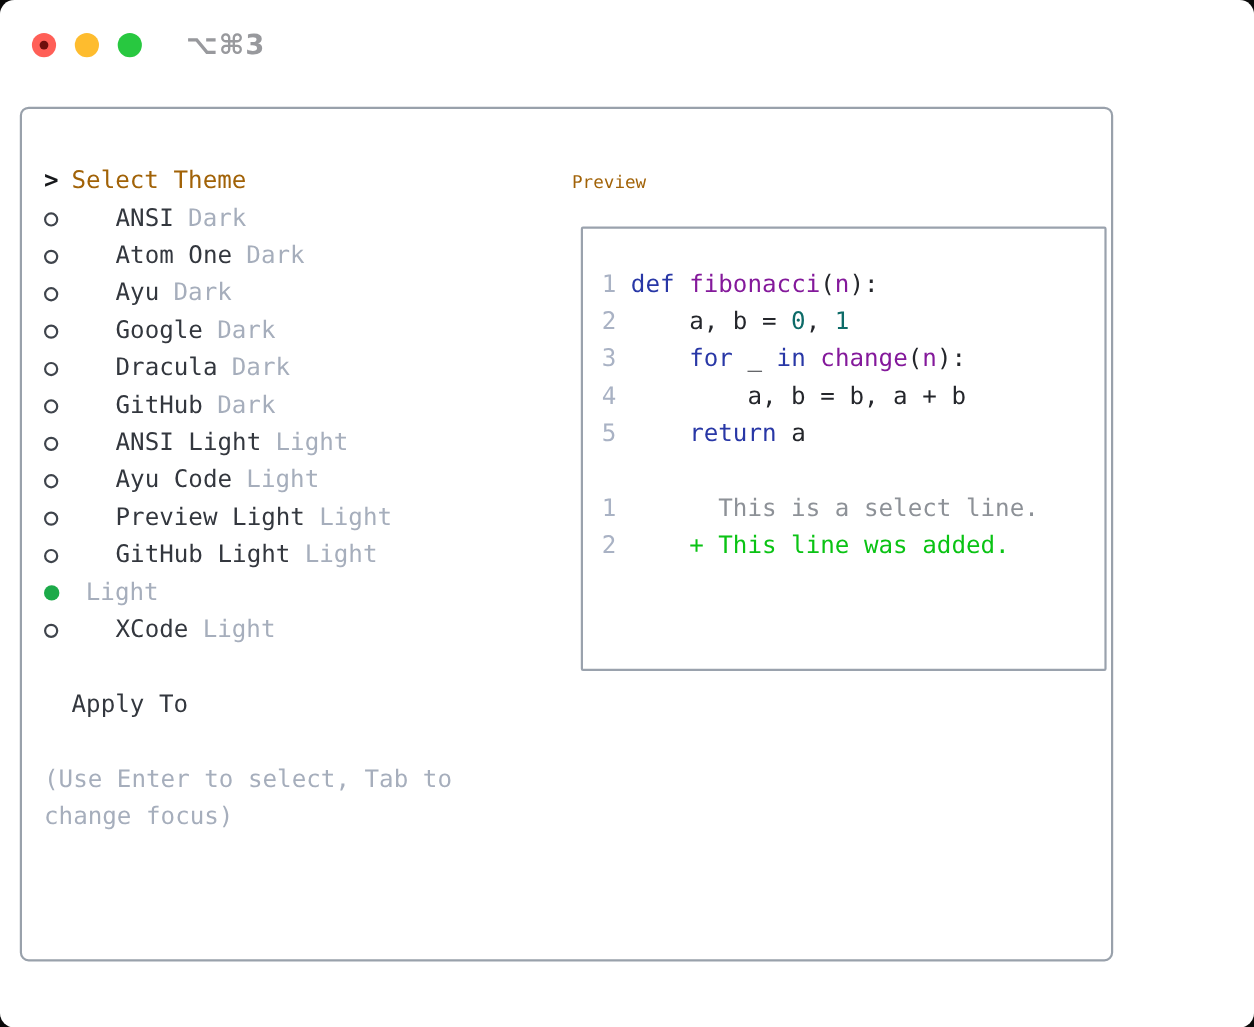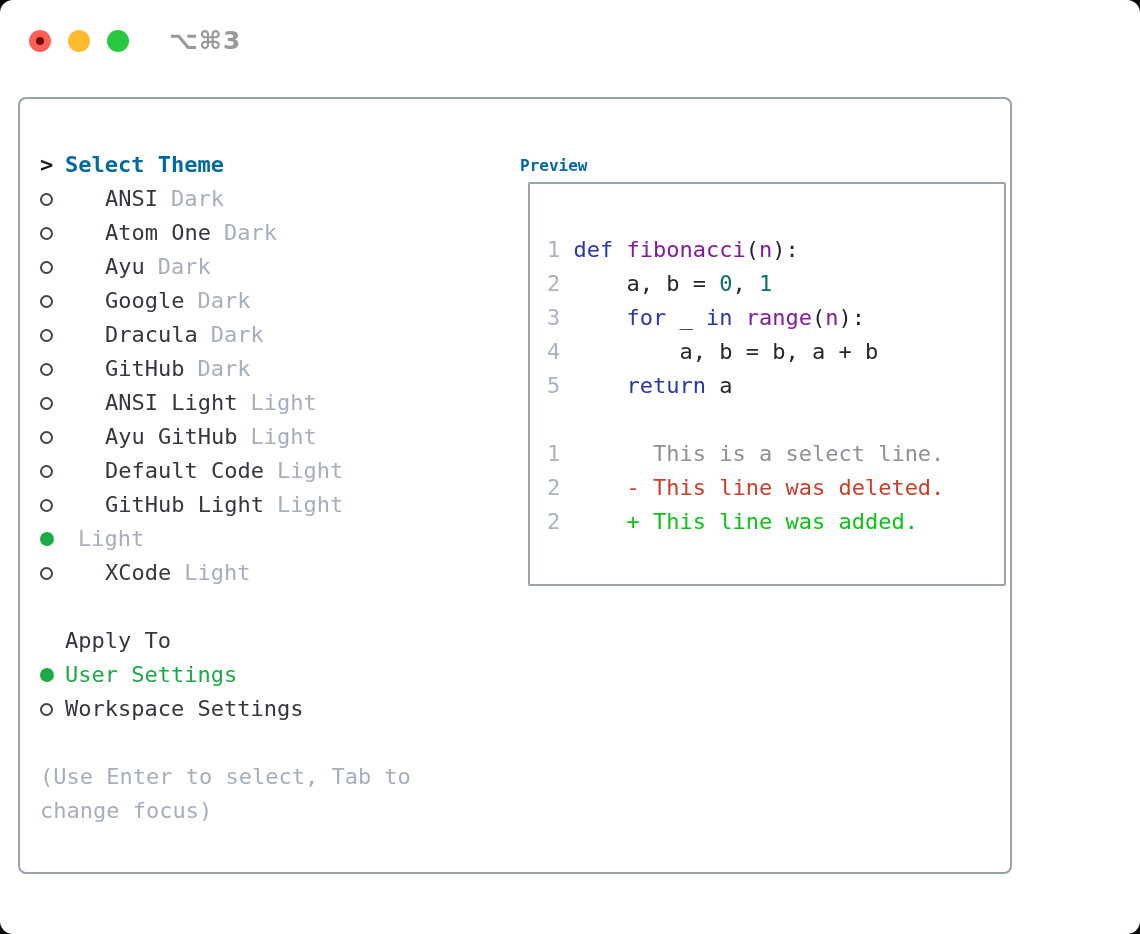--- a/index.html
+++ b/index.html
@@ -51,44 +51,44 @@
     font-size:22px;line-height:34px;
   }
   .right-col{
     position:absolute;left:500px;top:49px;
   }
   .row{
     display:flex;align-items:center;height:34px;white-space:pre;
     color:var(--text-dark);
   }
   .row.blank{height:34px;}
-  .bold{font-weight:bold;color:#0369a1;}
+  .bold{font-weight:normal;color:#a16207;}
   .prefix{
     flex:0 0 25px;width:25px;display:flex;align-items:center;
   }
   .caret{font-weight:bold;color:#17191c;}
   .ring{
     width:13px;height:13px;border-radius:50%;
     border:2px solid #3f444c;box-sizing:border-box;
   }
   .dot{
     width:14px;height:14px;border-radius:50%;
     background:var(--accent-green);
   }
   .theme-name{color:var(--text-dark);margin-left:40px;}
   .variant{color:var(--text-gray);margin-left:13px;}
   .row.selected .theme-name,.row.selected .apply-label{color:var(--accent-green);}
   .help span{color:var(--text-gray);text-align:right;}
   
   .preview-box{
-    margin-top:0;margin-left:8px;
+    margin-top:24px;margin-left:8px;
     width:478px;height:404px;
     border:2px solid #9aa2ad;
     box-sizing:border-box;
-    padding:49px 0 0 17px;
+    padding:34px 0 0 17px;
     border-radius:2px;
     overflow:hidden;
   }
   .code-line{
     height:34px;line-height:34px;white-space:pre;
     font-size:22px;
   }
   .ln{color:var(--ln-gray);}
   .kwd{color:var(--kwd-blue);}
   .typ{color:var(--typ-purple);}
@@ -119,60 +119,55 @@
       </div>
 
       <div id="theme-list">
           <div class="row theme"><span class="prefix"><span class="ring"></span></span><span class="theme-name">ANSI</span><span class="variant">Dark</span></div>
           <div class="row theme"><span class="prefix"><span class="ring"></span></span><span class="theme-name">Atom One</span><span class="variant">Dark</span></div>
           <div class="row theme"><span class="prefix"><span class="ring"></span></span><span class="theme-name">Ayu</span><span class="variant">Dark</span></div>
           <div class="row theme"><span class="prefix"><span class="ring"></span></span><span class="theme-name">Google</span><span class="variant">Dark</span></div>
           <div class="row theme"><span class="prefix"><span class="ring"></span></span><span class="theme-name">Dracula</span><span class="variant">Dark</span></div>
           <div class="row theme"><span class="prefix"><span class="ring"></span></span><span class="theme-name">GitHub</span><span class="variant">Dark</span></div>
           <div class="row theme"><span class="prefix"><span class="ring"></span></span><span class="theme-name">ANSI Light</span><span class="variant">Light</span></div>
-          <div class="row theme"><span class="prefix"><span class="ring"></span></span><span class="theme-name">Ayu GitHub</span><span class="variant">Light</span></div>
-          <div class="row theme"><span class="prefix"><span class="ring"></span></span><span class="theme-name">Default Code</span><span class="variant">Light</span></div>
+          <div class="row theme"><span class="prefix"><span class="ring"></span></span><span class="theme-name">Ayu Code</span><span class="variant">Light</span></div>
+          <div class="row theme"><span class="prefix"><span class="ring"></span></span><span class="theme-name">Preview Light</span><span class="variant">Light</span></div>
           <div class="row theme"><span class="prefix"><span class="ring"></span></span><span class="theme-name">GitHub Light</span><span class="variant">Light</span></div>
           <div class="row theme selected"><span class="prefix"><span class="dot"></span></span><span class="variant">Light</span></div>
           <div class="row theme"><span class="prefix"><span class="ring"></span></span><span class="theme-name">XCode</span><span class="variant">Light</span></div>
         </div>
 
       <div class="row blank"></div>
 
       <div class="row">
         <span class="prefix"></span>
         <span>Apply To</span>
       </div>
 
-      <div id="apply-list">
-          <div class="row selected"><span class="prefix"><span class="dot"></span></span><span class="apply-label">User Settings</span></div>
-          <div class="row"><span class="prefix"><span class="ring"></span></span><span class="apply-label">Workspace Settings</span></div>
-        </div>
 
       <div class="row blank"></div>
 
       <div class="row help">
         <span>(Use Enter to select, Tab to</span>
       </div>
       <div class="row help">
         <span>change focus)</span>
       </div>
     </div>
 
     <div class="right-col">
       <div class="row">
         <span class="bold">Preview</span>
       </div>
       <div class="preview-box" id="preview-code">
           <div class="code-line"><span class="ln">1 </span><span class="kwd">def</span><span class="pln"> </span><span class="typ">fibonacci</span><span class="pln">(</span><span class="typ">n</span><span class="pln">):</span></div>
           <div class="code-line"><span class="ln">2 </span><span class="pln">    a, b = </span><span class="lit">0</span><span class="pln">, </span><span class="lit">1</span></div>
-          <div class="code-line"><span class="ln">3 </span><span class="pln">    </span><span class="kwd">for</span><span class="pln"> _ </span><span class="kwd">in</span><span class="pln"> </span><span class="typ">range</span><span class="pln">(</span><span class="typ">n</span><span class="pln">):</span></div>
+          <div class="code-line"><span class="ln">3 </span><span class="pln">    </span><span class="kwd">for</span><span class="pln"> _ </span><span class="kwd">in</span><span class="pln"> </span><span class="typ">change</span><span class="pln">(</span><span class="typ">n</span><span class="pln">):</span></div>
           <div class="code-line"><span class="ln">4 </span><span class="pln">        a, b = b, a + b</span></div>
           <div class="code-line"><span class="ln">5 </span><span class="pln">    </span><span class="kwd">return</span><span class="pln"> a</span></div>
           <div class="code-line"> </div>
           <div class="code-line"><span class="ln">1 </span><span class="ctx">      This is a select line.</span></div>
-          <div class="code-line"><span class="ln">2 </span><span class="del">    - This line was deleted.</span></div>
           <div class="code-line"><span class="ln">2 </span><span class="add">    + This line was added.</span></div>
         </div>
     </div>
 
   </div>
 </div>
 
 </body></html>

